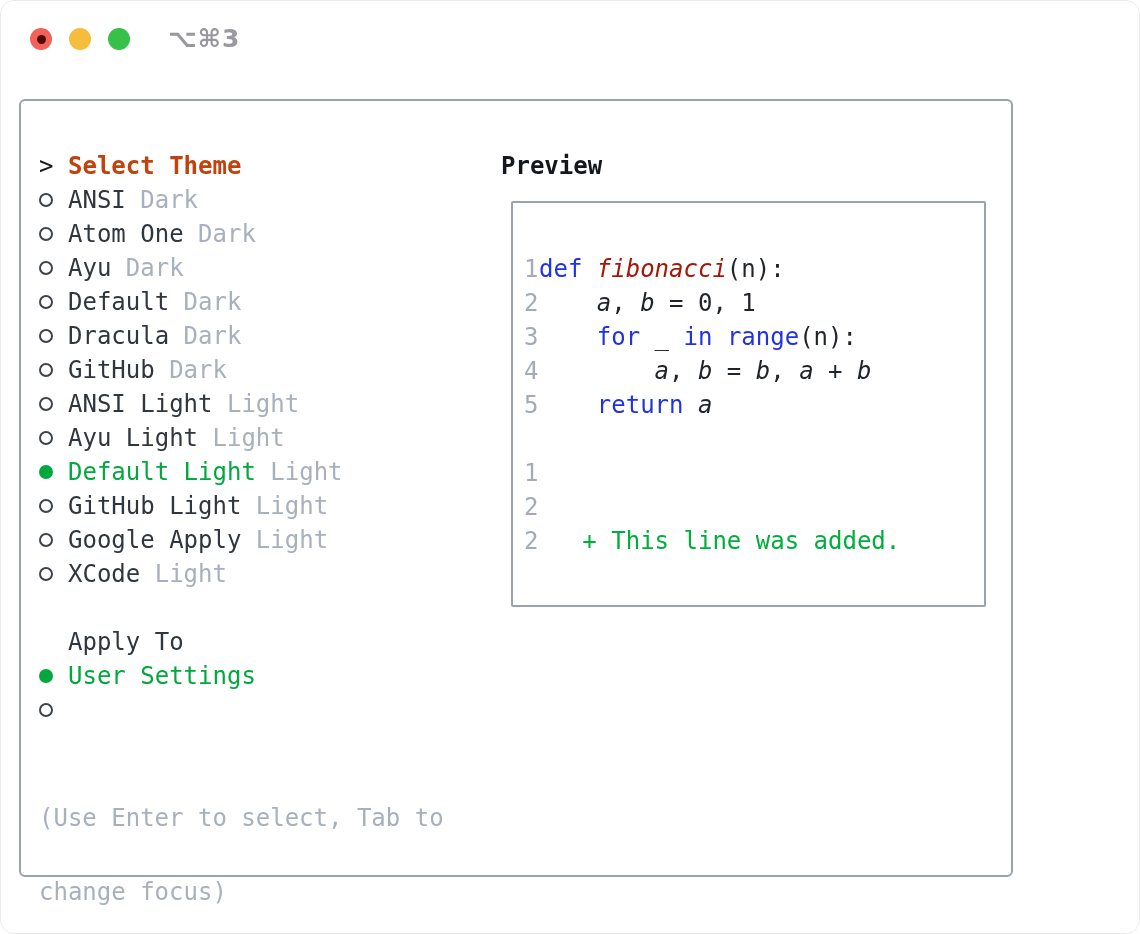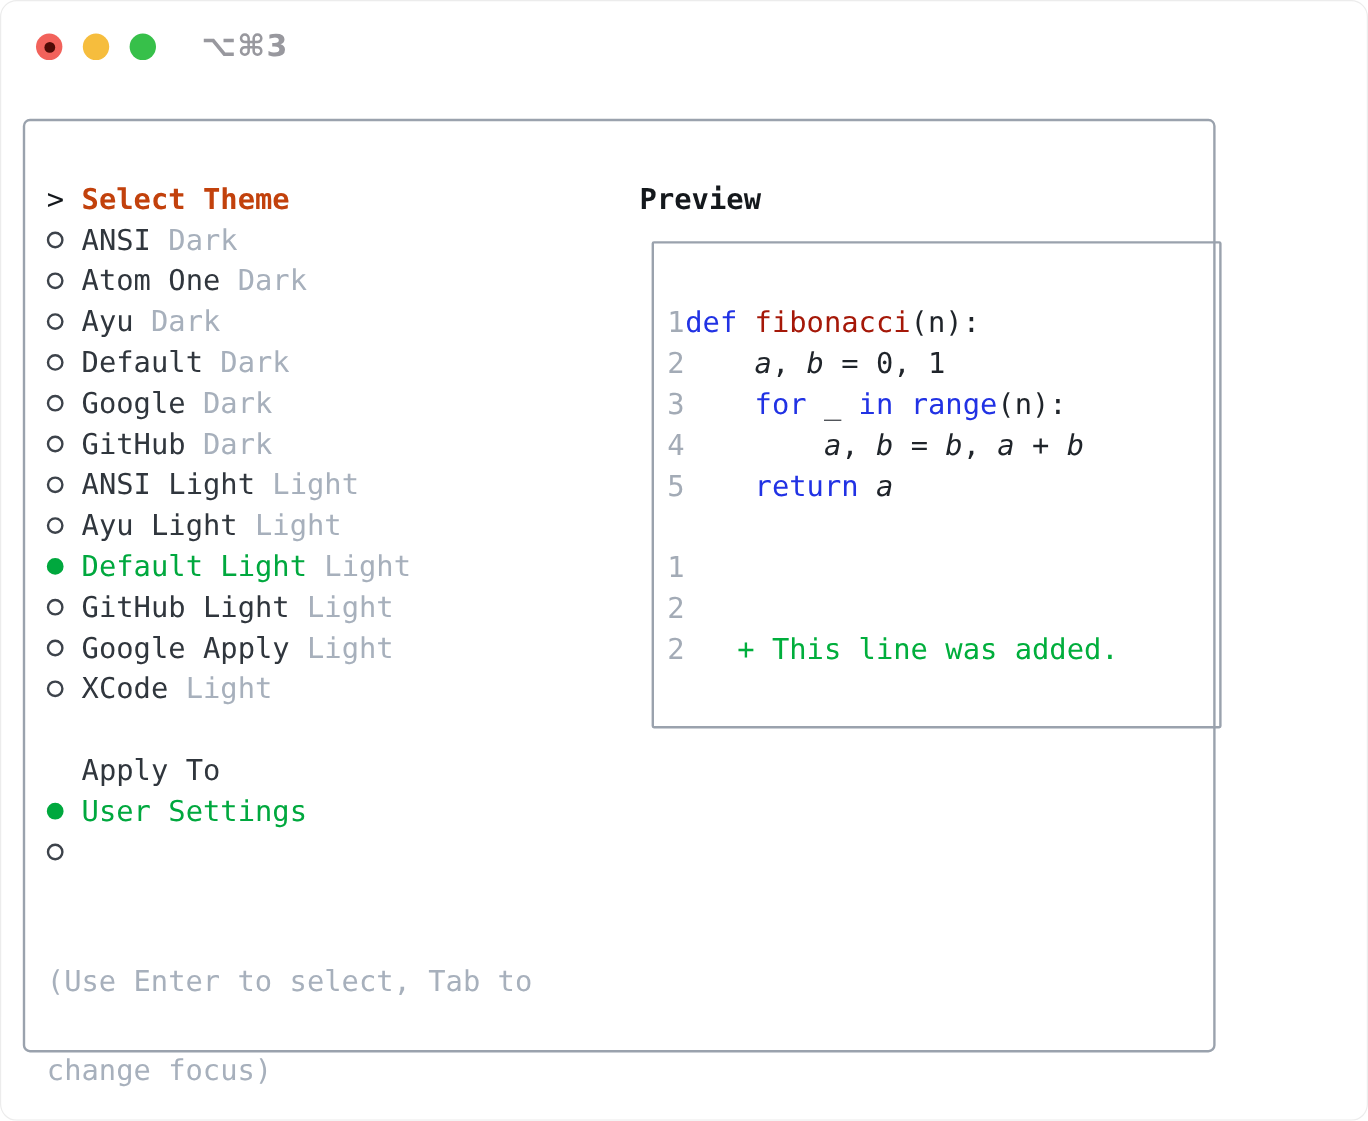--- a/index.html
+++ b/index.html
@@ -30,21 +30,21 @@
   
   .panel {
     position:absolute; left:18px; top:98px; width:994px; height:778px;
     border:2px solid var(--c-border,#9aa2ad); border-radius:6px;
     padding:48px 0 0 18px;
     display:flex; align-items:flex-start;
     font-size:24px; line-height:34px; color:var(--c-text,#30363d);
   }
 
   .left-col { width:462px; flex:0 0 462px; }
-  .right-col { flex:1;margin-left:32px; }
+  .right-col { flex:1; }
 
   .row { height:34px; display:flex; align-items:center; white-space:pre; }
   .spacer { height:34px; }
 
   .mark { width:29px; flex:0 0 29px; display:flex; align-items:center; }
   .radio { width:14px; height:14px; border-radius:50%;
     border:2px solid var(--c-radio,#3d434b); }
   .radio.on { background:var(--c-green,#00a83e); border-color:var(--c-green,#00a83e); }
 
   .hdr-prefix { width:29px; flex:0 0 29px; color:#14181c; }
@@ -65,21 +65,21 @@
     margin-top:18px; margin-left:10px;
     width:475px; height:406px;
     border:2px solid var(--c-border,#9aa2ad); border-radius:2px;
     padding:49px 0 0 11px;
     font-size:24px; line-height:34px;
   }
   .code-line { height:34px; display:flex; align-items:center; white-space:pre; }
   .gutter { width:15px; flex:0 0 15px; color:var(--c-linenum,#a3abb6); }
   .code-text { white-space:pre; color:var(--c-code,#1f242a); }
   .tk-kw { color:var(--c-keyword,#2132e4); }
-  .tk-fn { color:var(--c-func,#a51808); }
+  .tk-fn { color:var(--c-func,#a51808);font-style:italic; }
   .tk-var { font-style:italic; }
   .tk-plain { }
   .diff-block { margin-top:34px; }
   .diff-ctx { color:var(--c-ctx,#8d949d); }
   .diff-del { color:var(--c-del,#c53b27); }
   .diff-add { color:var(--c-add,#00ae3c); }
 </style>
 </head>
 <body>
 
@@ -112,21 +112,21 @@
 
   <div class="row">
     <span class="mark"><span class="radio"></span></span><span class="theme-name">Ayu </span><span class="theme-tag">Dark</span>
   </div>
 
   <div class="row">
     <span class="mark"><span class="radio"></span></span><span class="theme-name">Default </span><span class="theme-tag">Dark</span>
   </div>
 
   <div class="row">
-    <span class="mark"><span class="radio"></span></span><span class="theme-name">Google </span><span class="theme-tag">Dark</span>
+    <span class="mark"><span class="radio"></span></span><span class="theme-name">Dracula </span><span class="theme-tag">Dark</span>
   </div>
 
   <div class="row">
     <span class="mark"><span class="radio"></span></span><span class="theme-name">GitHub </span><span class="theme-tag">Dark</span>
   </div>
 
   <div class="row">
     <span class="mark"><span class="radio"></span></span><span class="theme-name">ANSI Light </span><span class="theme-tag">Light</span>
   </div>
 

